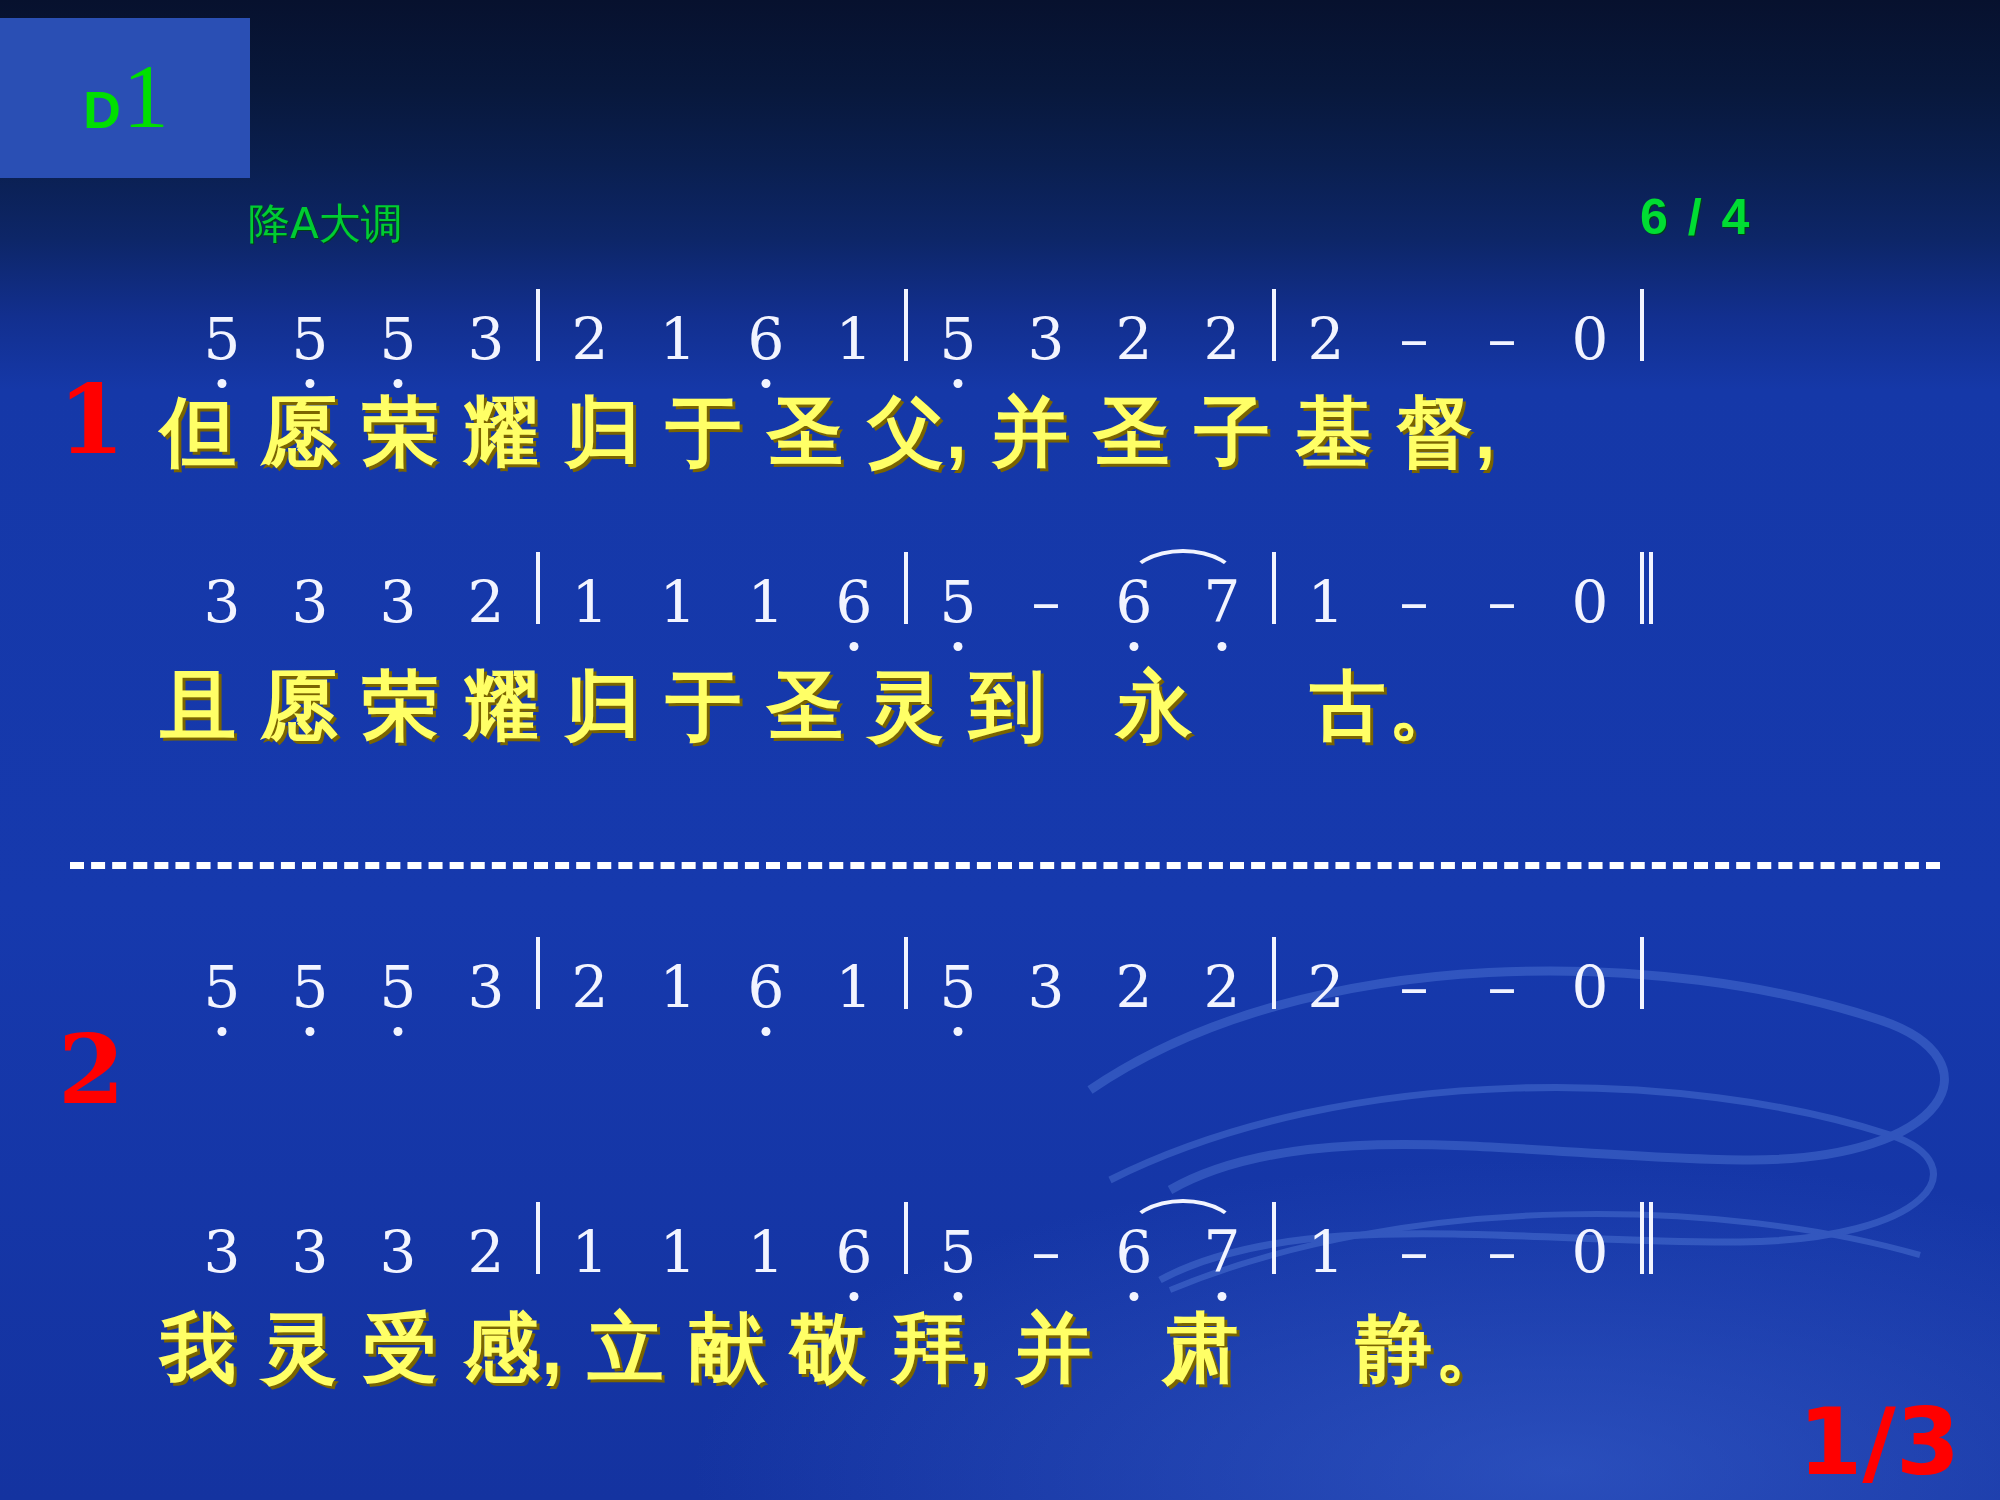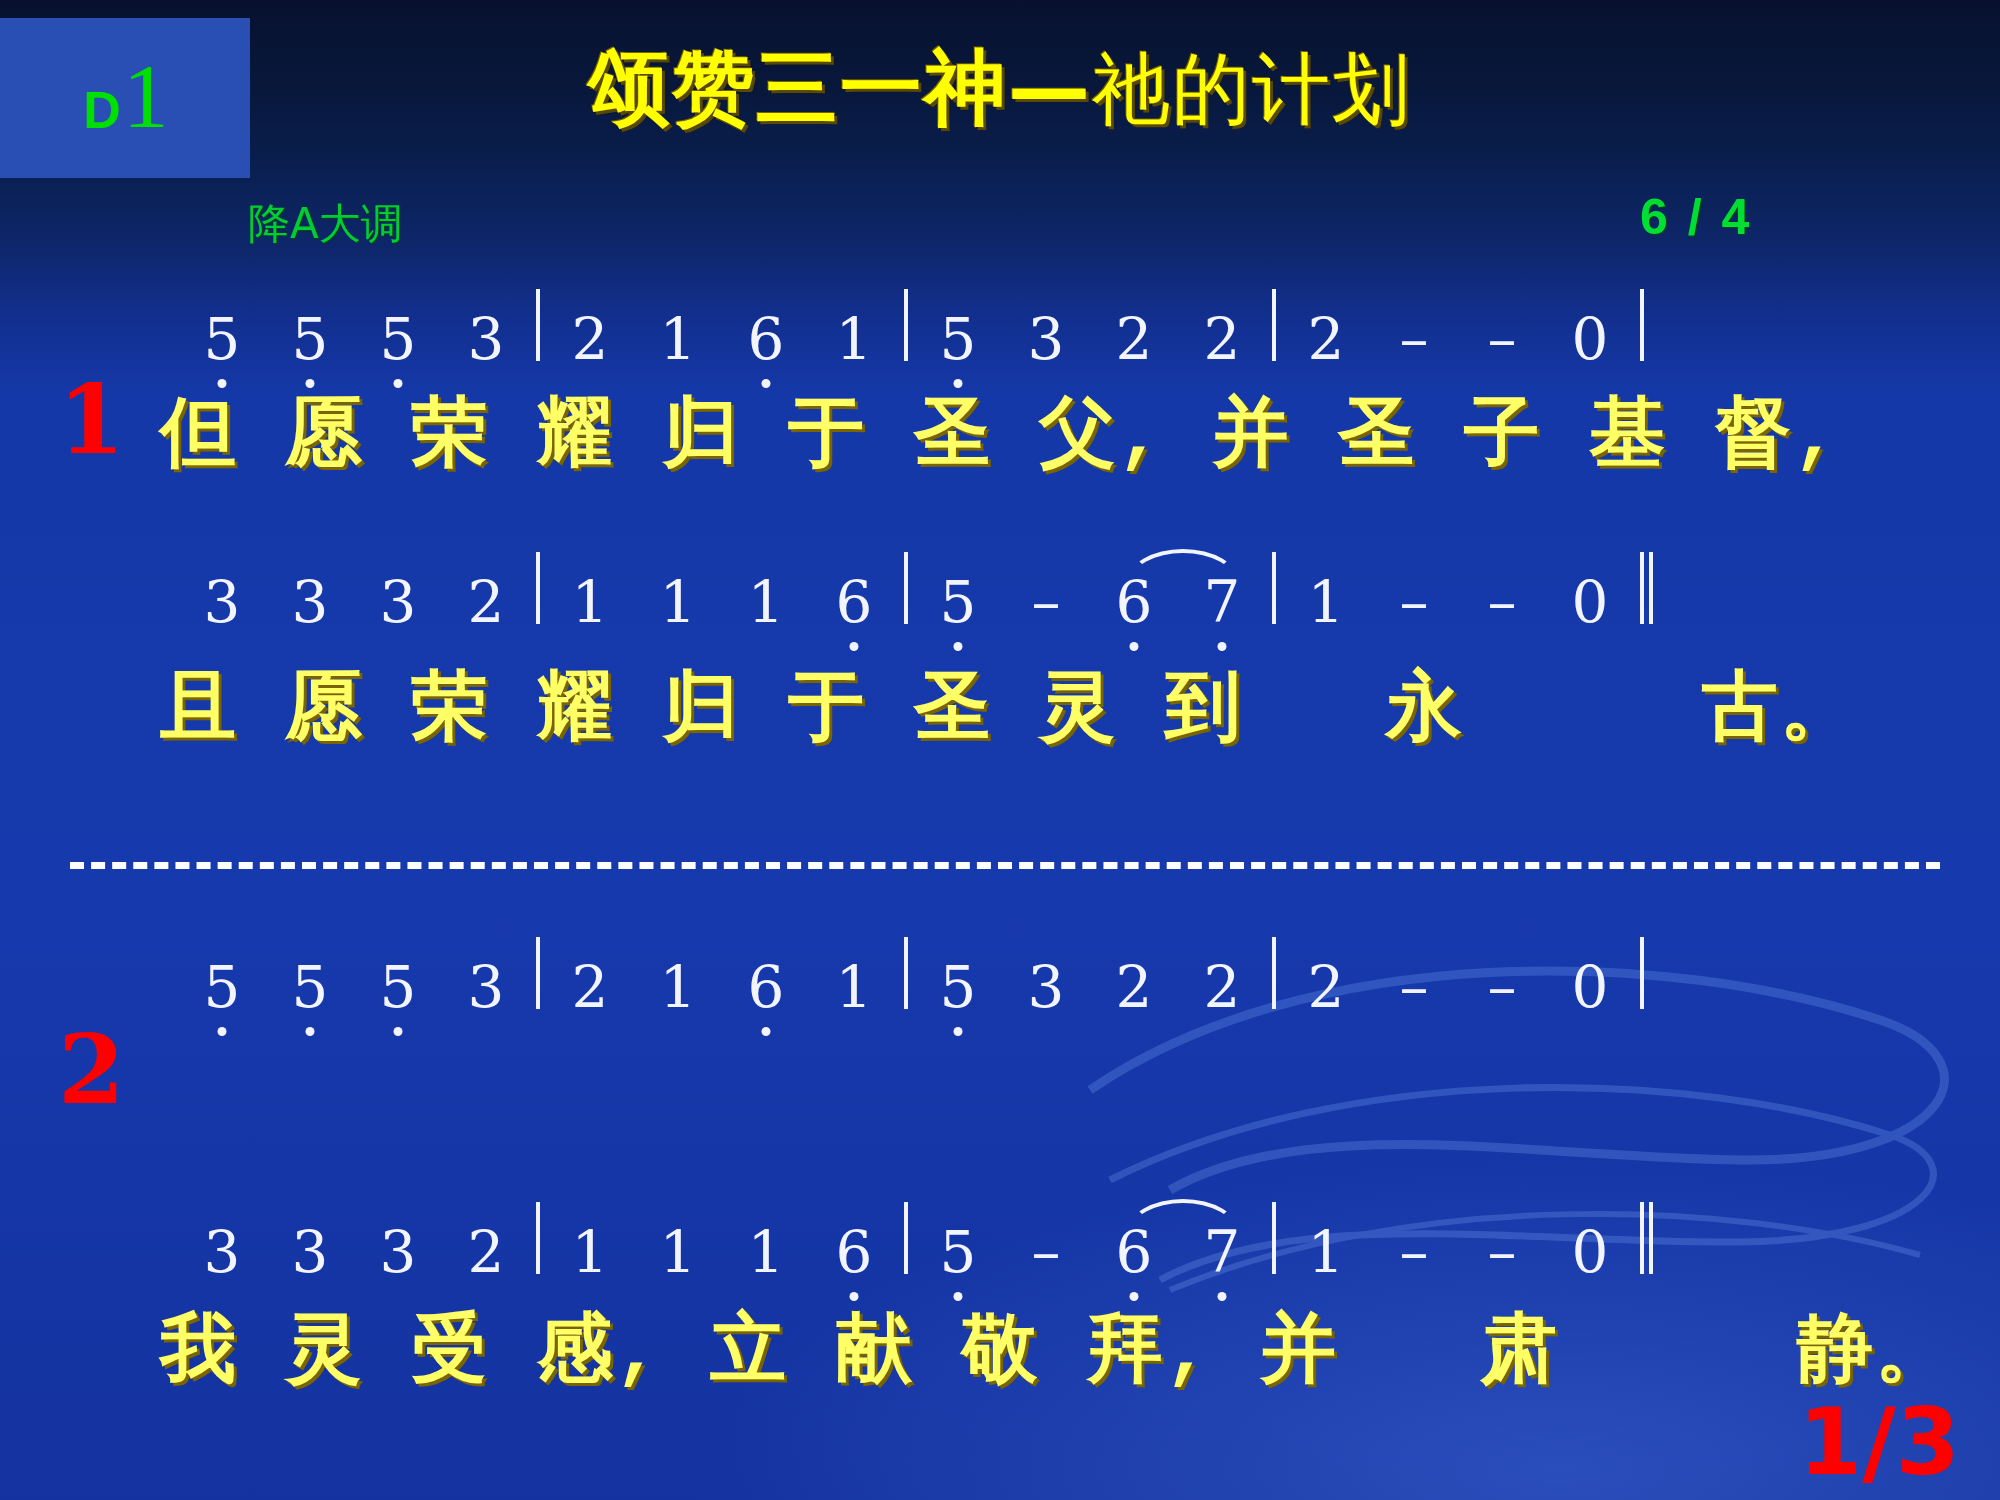--- a/index.html
+++ b/index.html
@@ -121,21 +121,21 @@
     border-bottom:none;border-left-color:transparent;border-right-color:transparent;
     border-radius:60% 60% 0 0 / 100% 100% 0 0;
     height:36px;
   }
 
   
   .lyrics{
     color:#ffff66;
     font-size:76px;
     font-weight:bold;
-    font-family:Liberation Mono, monospace;
+    font-family:Liberation Sans, sans-serif;
     text-shadow:3px 3px 0 #7a6400;
     white-space:pre;
     padding-left:160px;
     letter-spacing:2px;
   }
   .verse-no{
     position:absolute;left:58px;
     color:#ff0000;
     font-size:96px;
     font-weight:bold;
@@ -165,23 +165,20 @@
     <path d="M40,230 C260,80 620,90 830,160 C950,200 900,300 700,300 C500,300 260,250 120,330" fill="none" stroke="#6f9aee" stroke-width="9"></path>
     <path d="M60,320 C300,200 640,210 840,275 C930,305 880,380 690,382 C480,384 250,345 110,420" fill="none" stroke="#6f9aee" stroke-width="7"></path>
     <path d="M120,430 C360,330 680,340 870,395" fill="none" stroke="#6f9aee" stroke-width="6"></path>
   </svg>
 
   <div id="logo-box">
     <span class="logo-d">D</span>
     <span class="logo-n">1</span>
   </div>
 
-  <div id="title">
-    <span>颂赞三一神</span><span>—</span><span class="tail">祂的计划</span>
-  </div>
 
   <div id="key-sig">降A大调</div>
 
   <div id="time-sig">6 / 4</div>
 
   <div class="system" style="top:282px;">
     <div class="notes">
         <span style="position: relative; display: inline-flex;">
           <span class="note" style="width: 88px;"><span class="glyph">5</span><span class="oct-low"></span></span>
           <span class="note" style="width: 88px;"><span class="glyph">5</span><span class="oct-low"></span></span>

